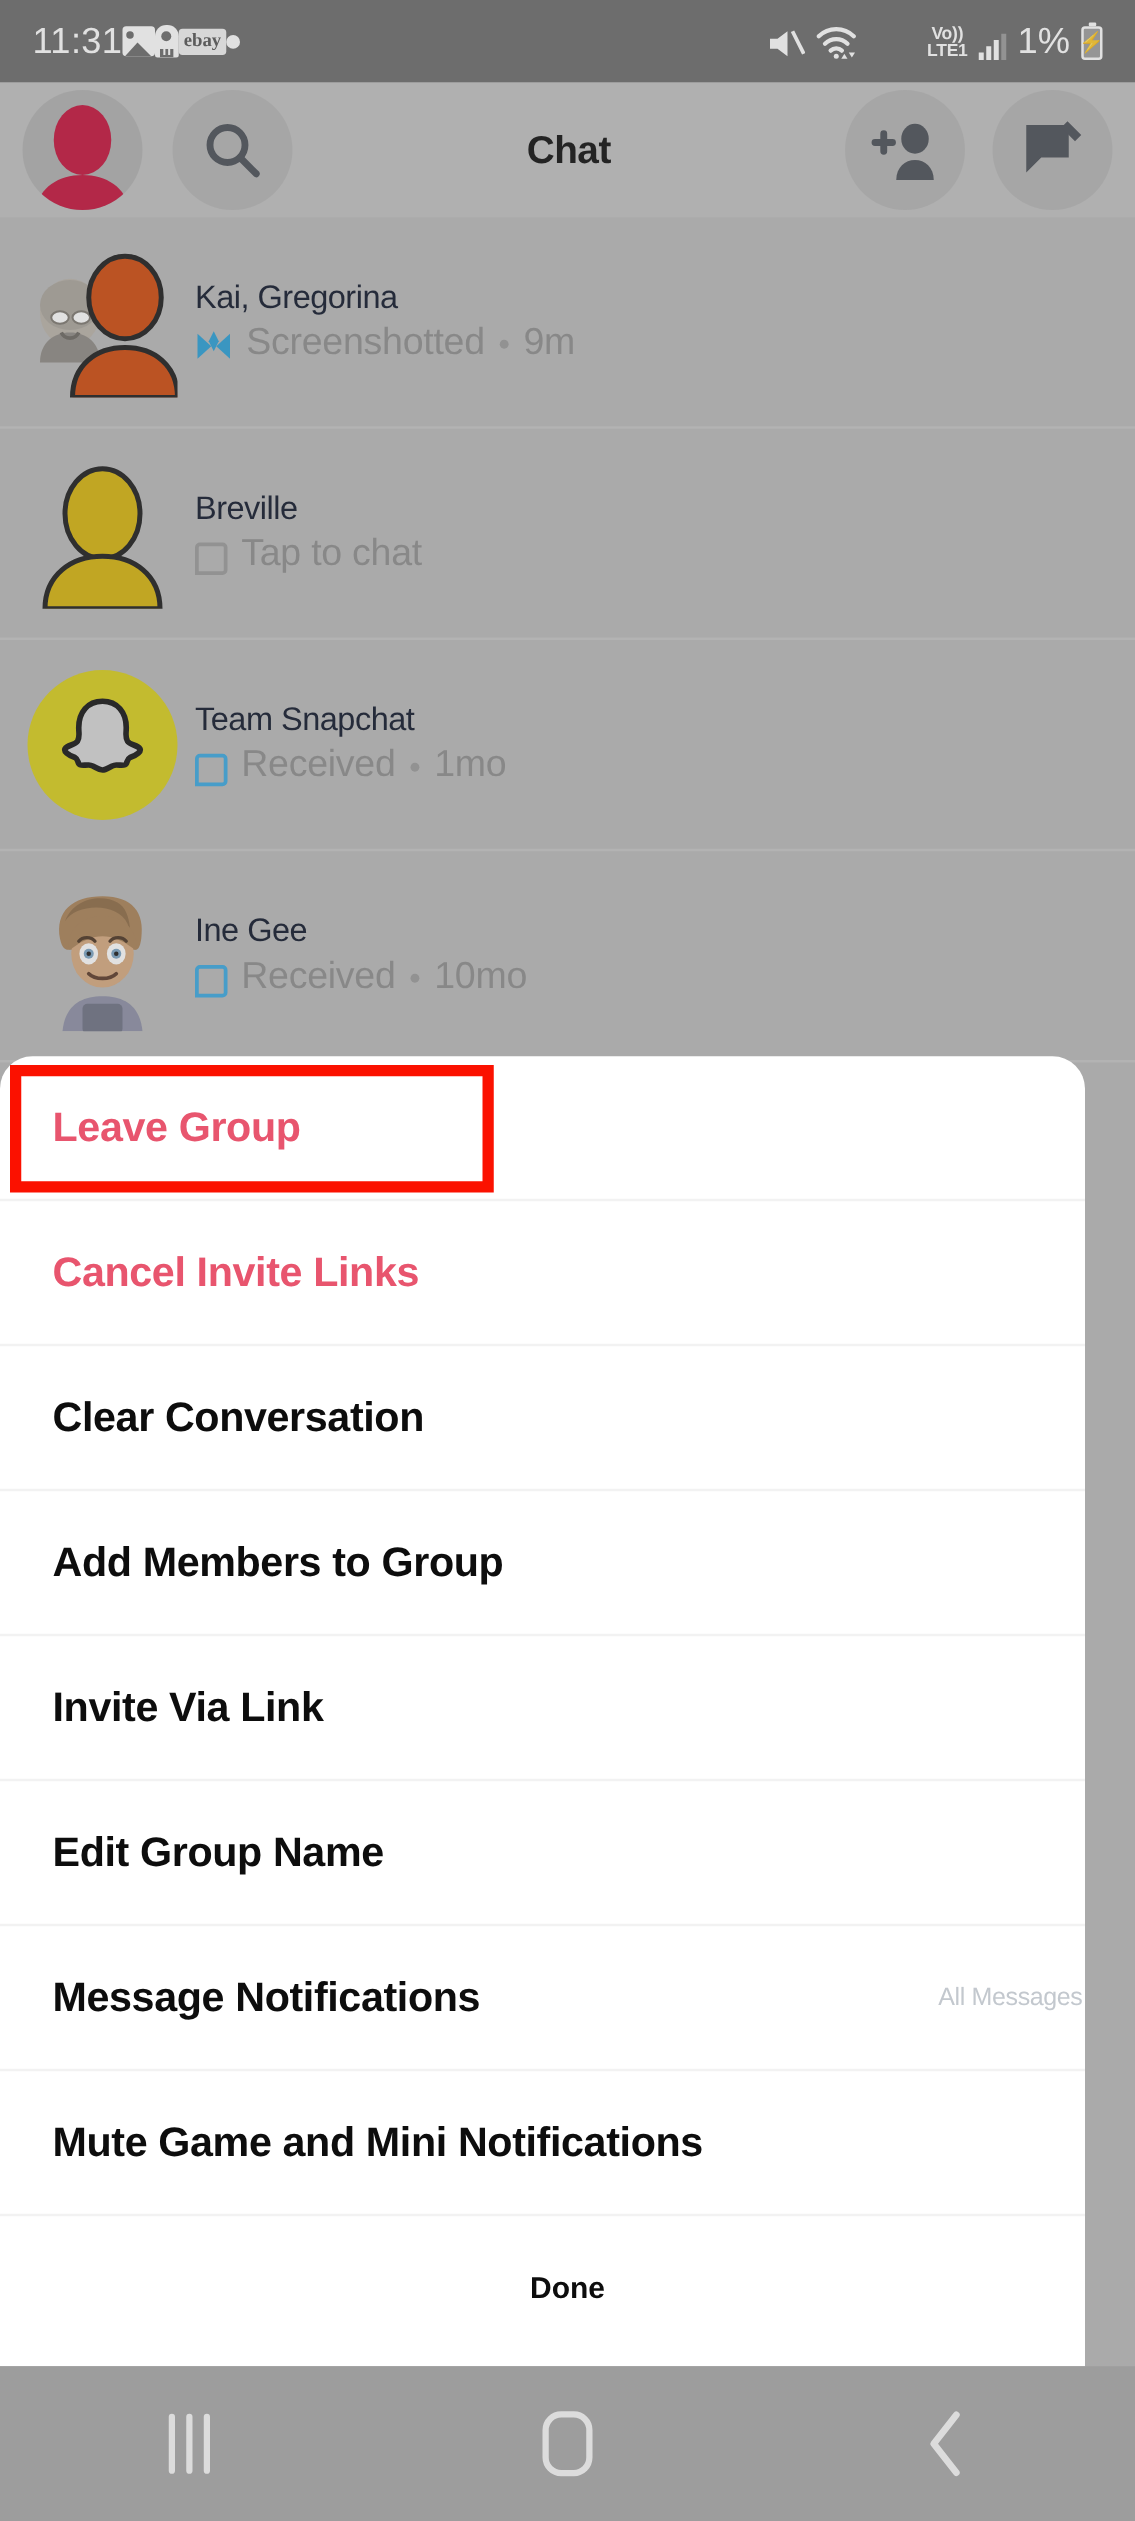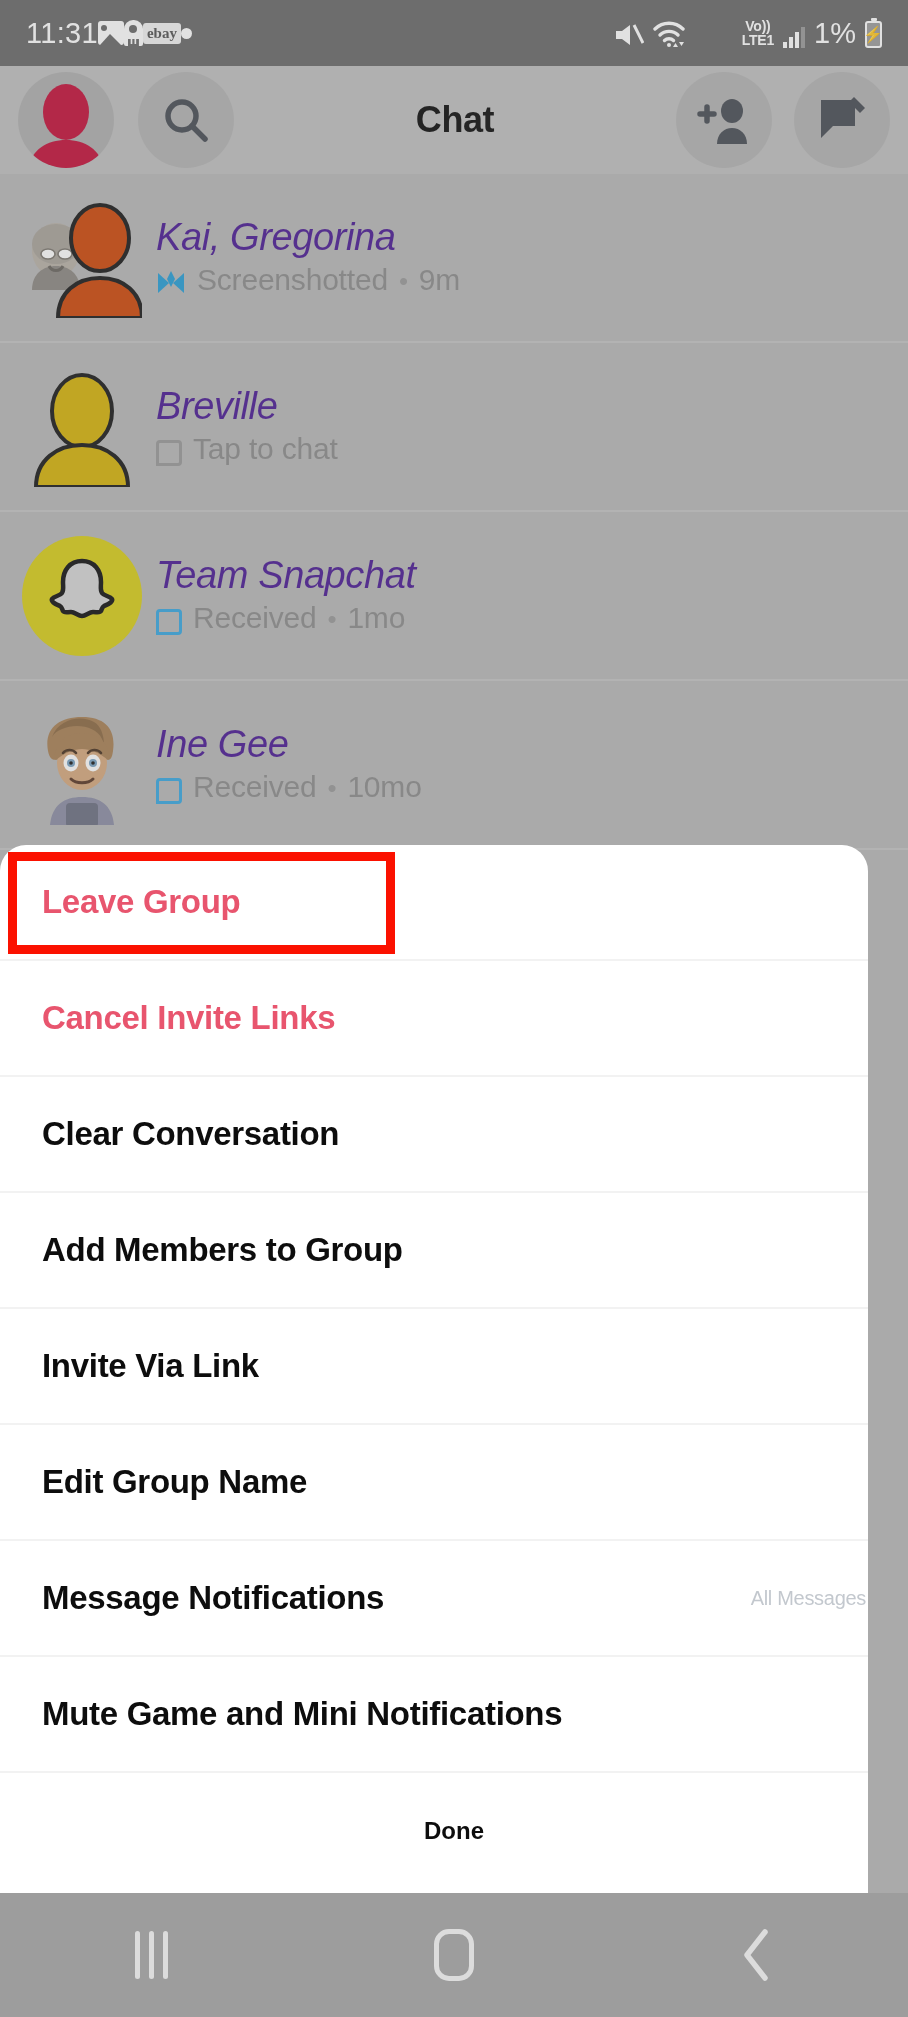--- a/index.html
+++ b/index.html
@@ -100,21 +100,21 @@
   .hdr-btn {
     width: 96px; height: 96px; border-radius: 50%;
     background: #b4b4b4;
     display: flex; align-items: center; justify-content: center;
     position: relative; overflow: hidden; flex: none;
   }
   #hdr-avatar { margin-left: 18px; background: #b0b0b0; }
   #hdr-search { margin-left: 24px; }
   #hdr-title {
     flex: 1; text-align: center;
-    font-size: 36px; font-weight: 700; color: #0d0d0d;
+    font-size: 31px; font-weight: 700; color: #0d0d0d;
     letter-spacing: -.4px;
   }
   #hdr-addfriend { margin-right: 22px; }
   #hdr-newchat   { margin-right: 18px; }
 
   .bitmoji-red { position: absolute; bottom: -6px; left: 50%; transform: translateX(-50%); }
 
   
   #chat-list { position: absolute; top: 174px; left: 0; width: 908px; }
   .chat-row {
@@ -123,22 +123,22 @@
     padding: 0 0 0 22px;
     border-bottom: 2px solid #c4c4c4;
     position: relative;
   }
   .chat-av {
     width: 120px; height: 120px; flex: none;
     position: relative; margin-right: 14px;
   }
   .chat-txt { display: flex; flex-direction: column; gap: 6px; }
   .chat-name {
-    font-size: 38px; font-weight: 400; color: #4c1d95;
-    letter-spacing: -.4px; line-height: 1.05; font-style: italic;
+    font-size: 26px; font-weight: 400; color: #0f172a;
+    letter-spacing: -.4px; line-height: 1.05;
   }
   .chat-sub {
     display: flex; align-items: flex-end; gap: 11px;
     font-size: 30px; color: #8e8e8e; letter-spacing: -.2px;
   }
   .chat-sub .sep { color: #9a9a9a; font-size: 26px; }
 
   .bub { width: 26px; height: 26px; border: 3px solid #9a9a9a;
          border-radius: 4px 4px 4px 0; position: relative; flex: none; }
   .bub.blue { border-color: #3aa8e0; }

